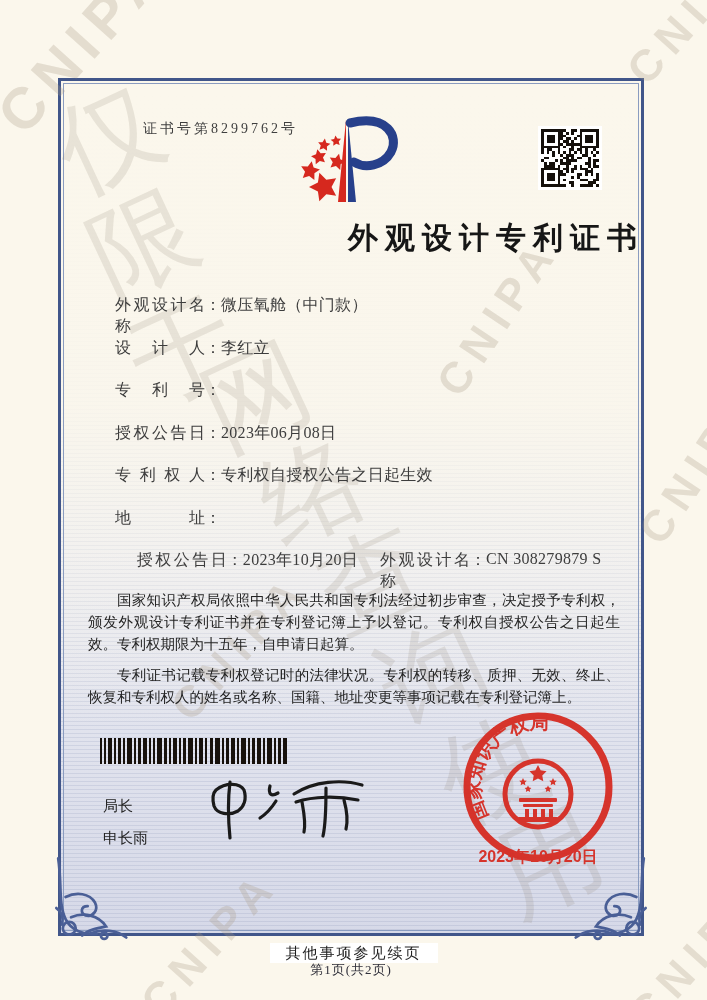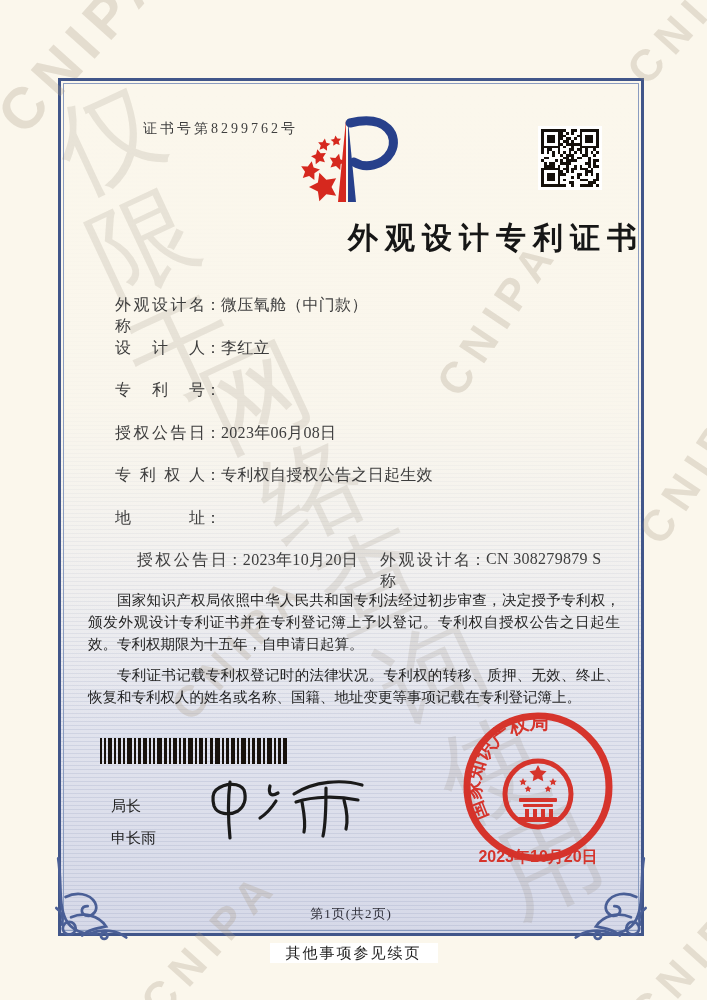--- a/index.html
+++ b/index.html
@@ -41,27 +41,27 @@
   .pair{display:flex;flex:0 0 265px;justify-content:center;}
   .pair .val{flex:0 0 auto;}
   .pair2{display:flex;flex:1;}
 
   .paras{left:88px;top:589px;width:532px;font-size:14.5px;line-height:22px;color:#242424;
          text-align:justify;}
   .paras p{margin:0 0 9px 0;text-indent:2em;}
 
   .barcode-box{left:100px;top:738px;width:190px;height:26px;}
 
-  .officer{left:103px;top:797px;font-family:"Liberation Sans",sans-serif;font-size:15px;color:#222;margin-left:8px;}
+  .officer{left:103px;top:797px;font-family:"Liberation Sans",sans-serif;font-size:15px;color:#222;}
   .officer .name{margin-top:13px;}
   .signature{left:196px;top:768px;width:185px;height:78px;}
 
   .seal{left:457px;top:710px;width:162px;height:162px;}
 
-  .page-info{left:58px;top:905px;width:586px;text-align:center;font-size:13px;color:#30303a;letter-spacing:1px;}
+  .page-info{left:58px;top:961px;width:586px;text-align:center;font-size:13px;color:#30303a;letter-spacing:1px;}
   .cont-note{left:0;top:944px;width:707px;text-align:center;font-size:15px;color:#1e1e1e;letter-spacing:2px;}
   .cont-note span{background:#ffffff;padding:2px 16px;}
 
   .qr-box{left:538px;top:126px;width:64px;height:64px;background:#ffffff;padding:3px;box-sizing:border-box;}
   .logo-box{left:293px;top:110px;width:118px;height:98px;}
 </style>
 </head>
 <body>
 
 <div class="page">

